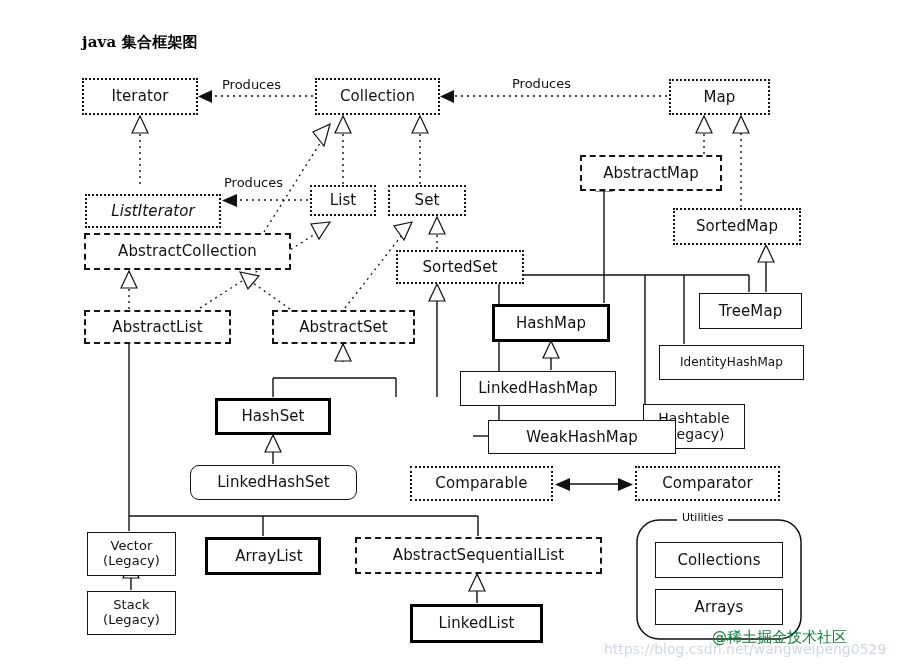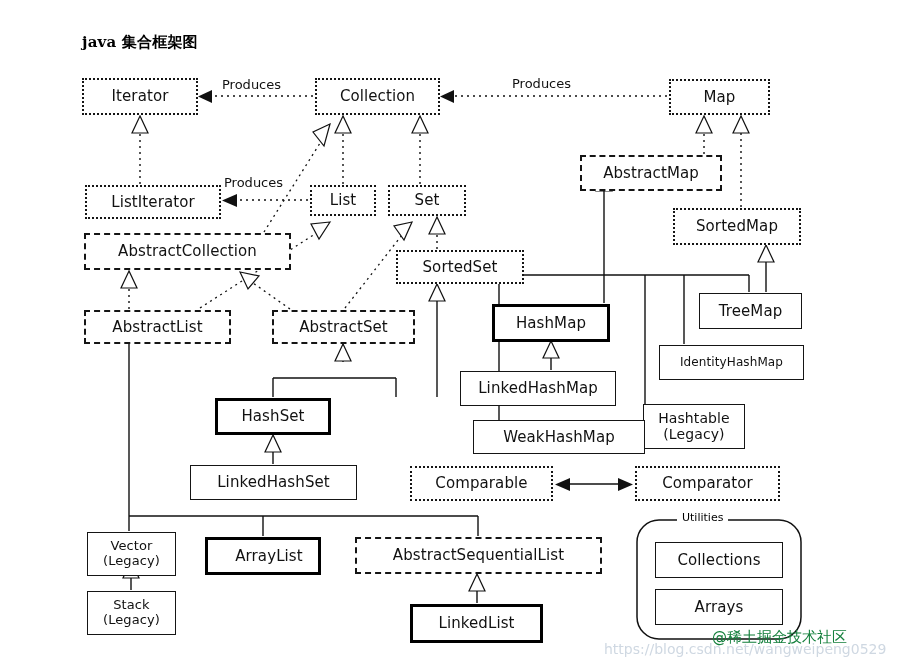--- a/index.html
+++ b/index.html
@@ -195,21 +195,21 @@
       <rect x="637" y="520" width="164" height="119" rx="22" ry="22" fill="none" stroke="#111" stroke-width="1.5"></rect>
     </g>
   </svg>
 
   <div class="node n-interface" style="left:82px;  top:78px;  width:116px; height:37px;">Iterator</div>
 
   <div class="node n-interface" style="left:315px; top:78px;  width:125px; height:37px;">Collection</div>
 
   <div class="node n-interface" style="left:669px; top:79px;  width:101px; height:36px;">Map</div>
 
-  <div class="node n-interface" style="left:85px;  top:185px; width:136px; height:34px;">ListIterator</div>
+  <div class="node n-interface" style="left:85px;  top:194px; width:136px; height:34px;font-style:italic;">ListIterator</div>
 
   <div class="node n-interface" style="left:310px; top:185px; width:66px;  height:31px;">List</div>
 
   <div class="node n-interface" style="left:388px; top:185px; width:78px;  height:31px;">Set</div>
 
   <div class="node n-abstract" style="left:580px; top:155px; width:142px; height:36px;">AbstractMap</div>
 
   <div class="node n-interface" style="left:673px; top:208px; width:128px; height:37px;">SortedMap</div>
 
   <div class="node n-abstract" style="left:84px;  top:233px; width:207px; height:37px;">AbstractCollection</div>
@@ -227,27 +227,27 @@
   <div class="node n-class" style="left:659px; top:345px; width:145px; height:35px; font-size:12px;">IdentityHashMap</div>
 
   <div class="node n-class" style="left:460px; top:371px; width:156px; height:35px;">LinkedHashMap</div>
 
   <div class="node n-key" style="left:215px; top:398px; width:116px; height:37px;">HashSet</div>
 
 
   <div class="node n-class" style="left:643px; top:404px; width:102px; height:45px; font-size:14px;">Hashtable
 (Legacy)</div>
 
-  <div class="node n-class" style="left:473px; top:420px; width:172px; height:34px;">WeakHashMap</div>
+  <div class="node n-class" style="left:488px; top:420px; width:188px; height:34px;">WeakHashMap</div>
 
   <div class="node n-interface" style="left:410px; top:466px; width:143px; height:35px;">Comparable</div>
 
   <div class="node n-interface" style="left:635px; top:466px; width:145px; height:35px;">Comparator</div>
 
-  <div class="node n-class" style="left:190px; top:465px; width:167px; height:35px;">LinkedHashSet</div>
+  <div class="node n-class" style="left:190px; top:465px; width:167px; height:35px;border-radius:9px;">LinkedHashSet</div>
 
   <div class="node n-class" style="left:87px;  top:532px; width:89px;  height:44px; font-size:13px;">Vector
 (Legacy)</div>
 
   <div class="node n-key" style="left:205px; top:537px; width:116px; height:38px;padding-left:12px;">ArrayList</div>
 
   <div class="node n-abstract" style="left:355px; top:537px; width:247px; height:37px;">AbstractSequentialList</div>
 
   <div class="node n-class" style="left:87px;  top:591px; width:89px;  height:44px; font-size:13px;">Stack
 (Legacy)</div>

